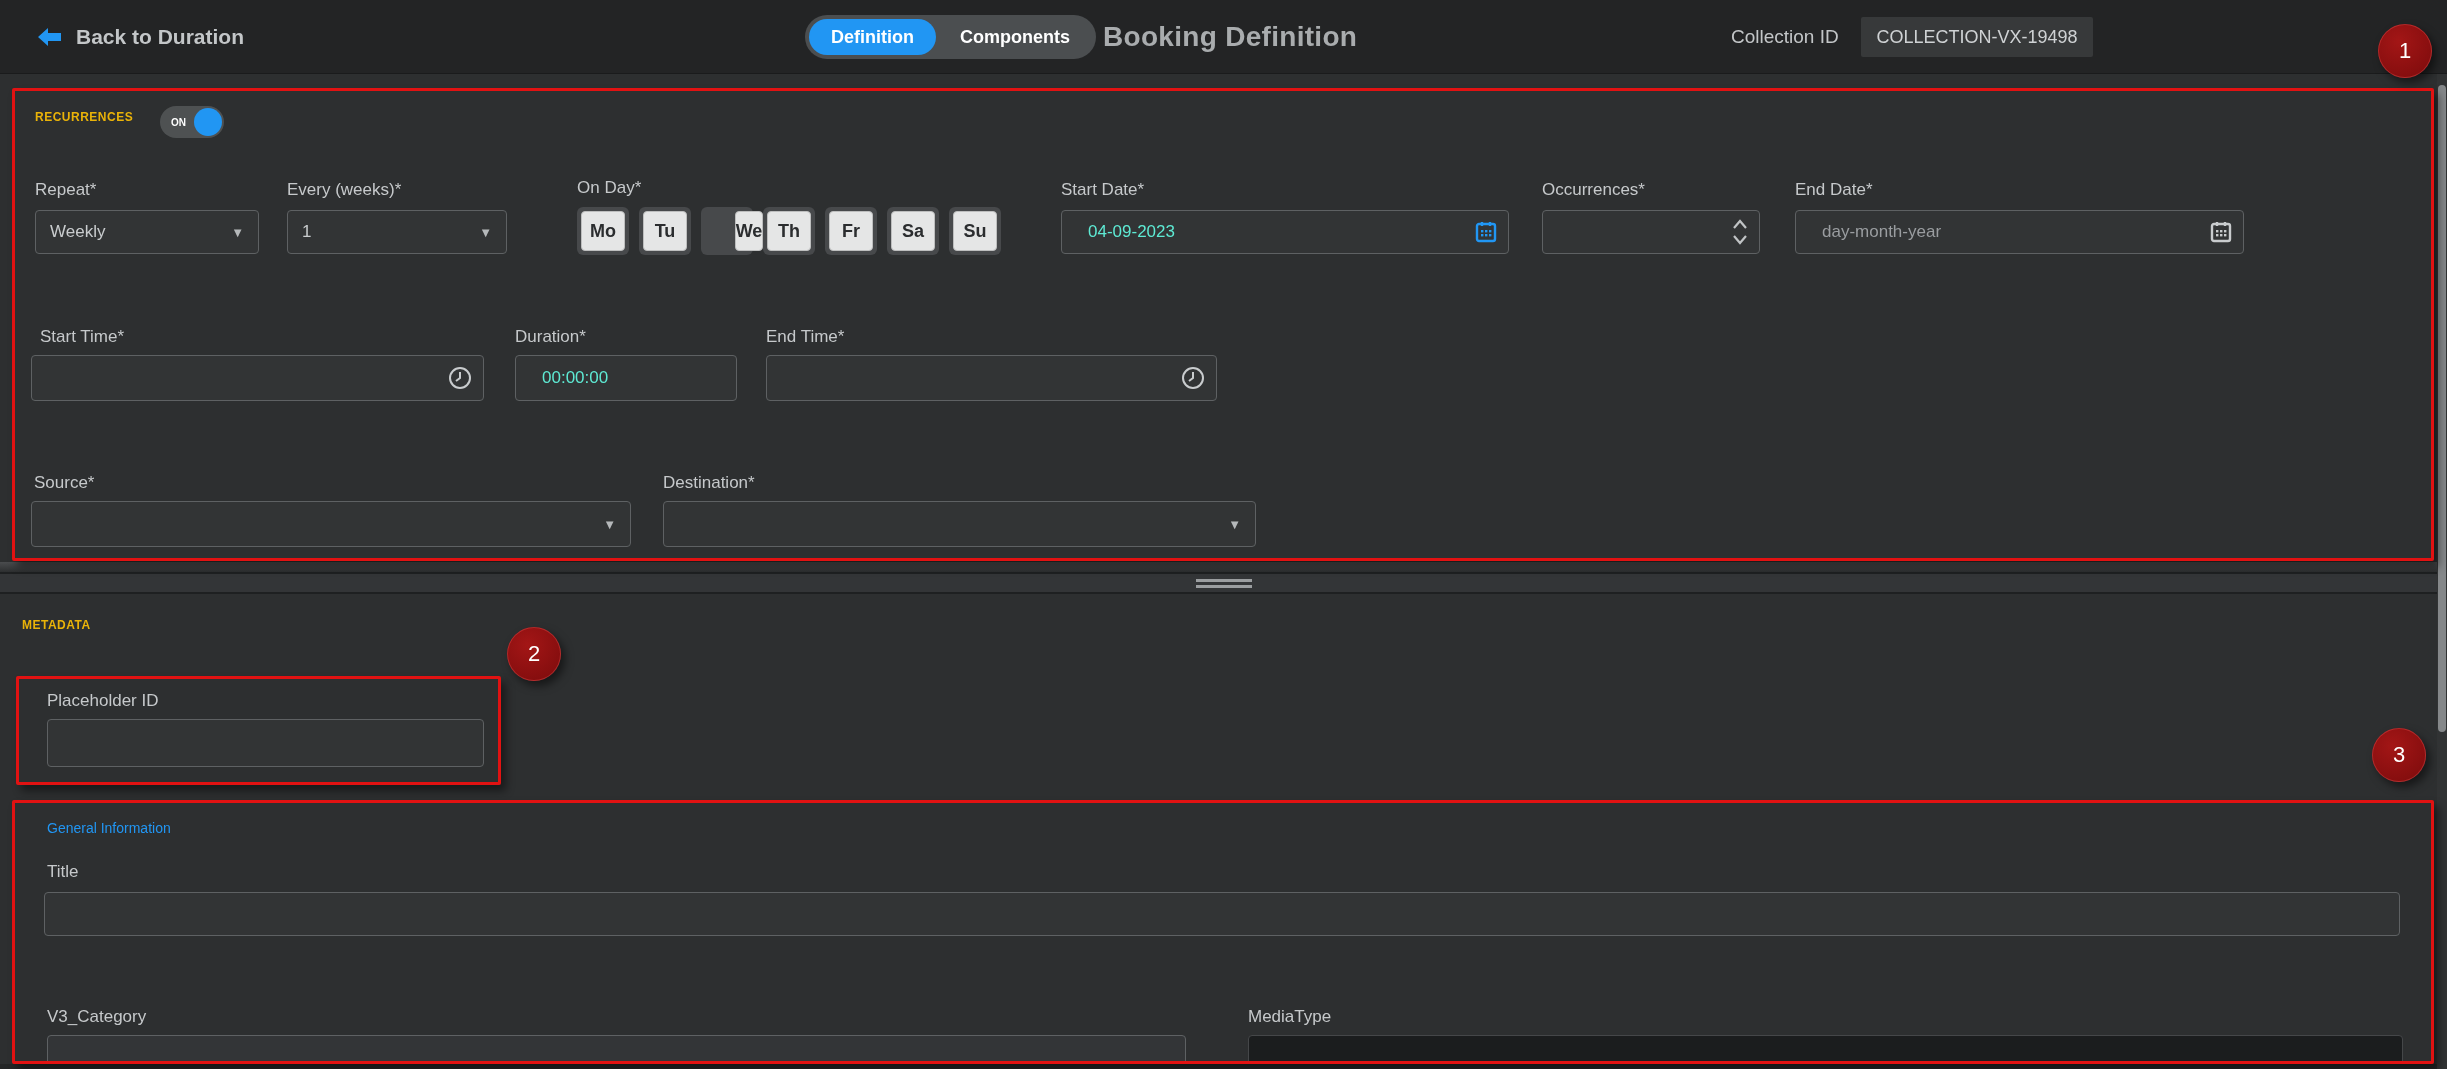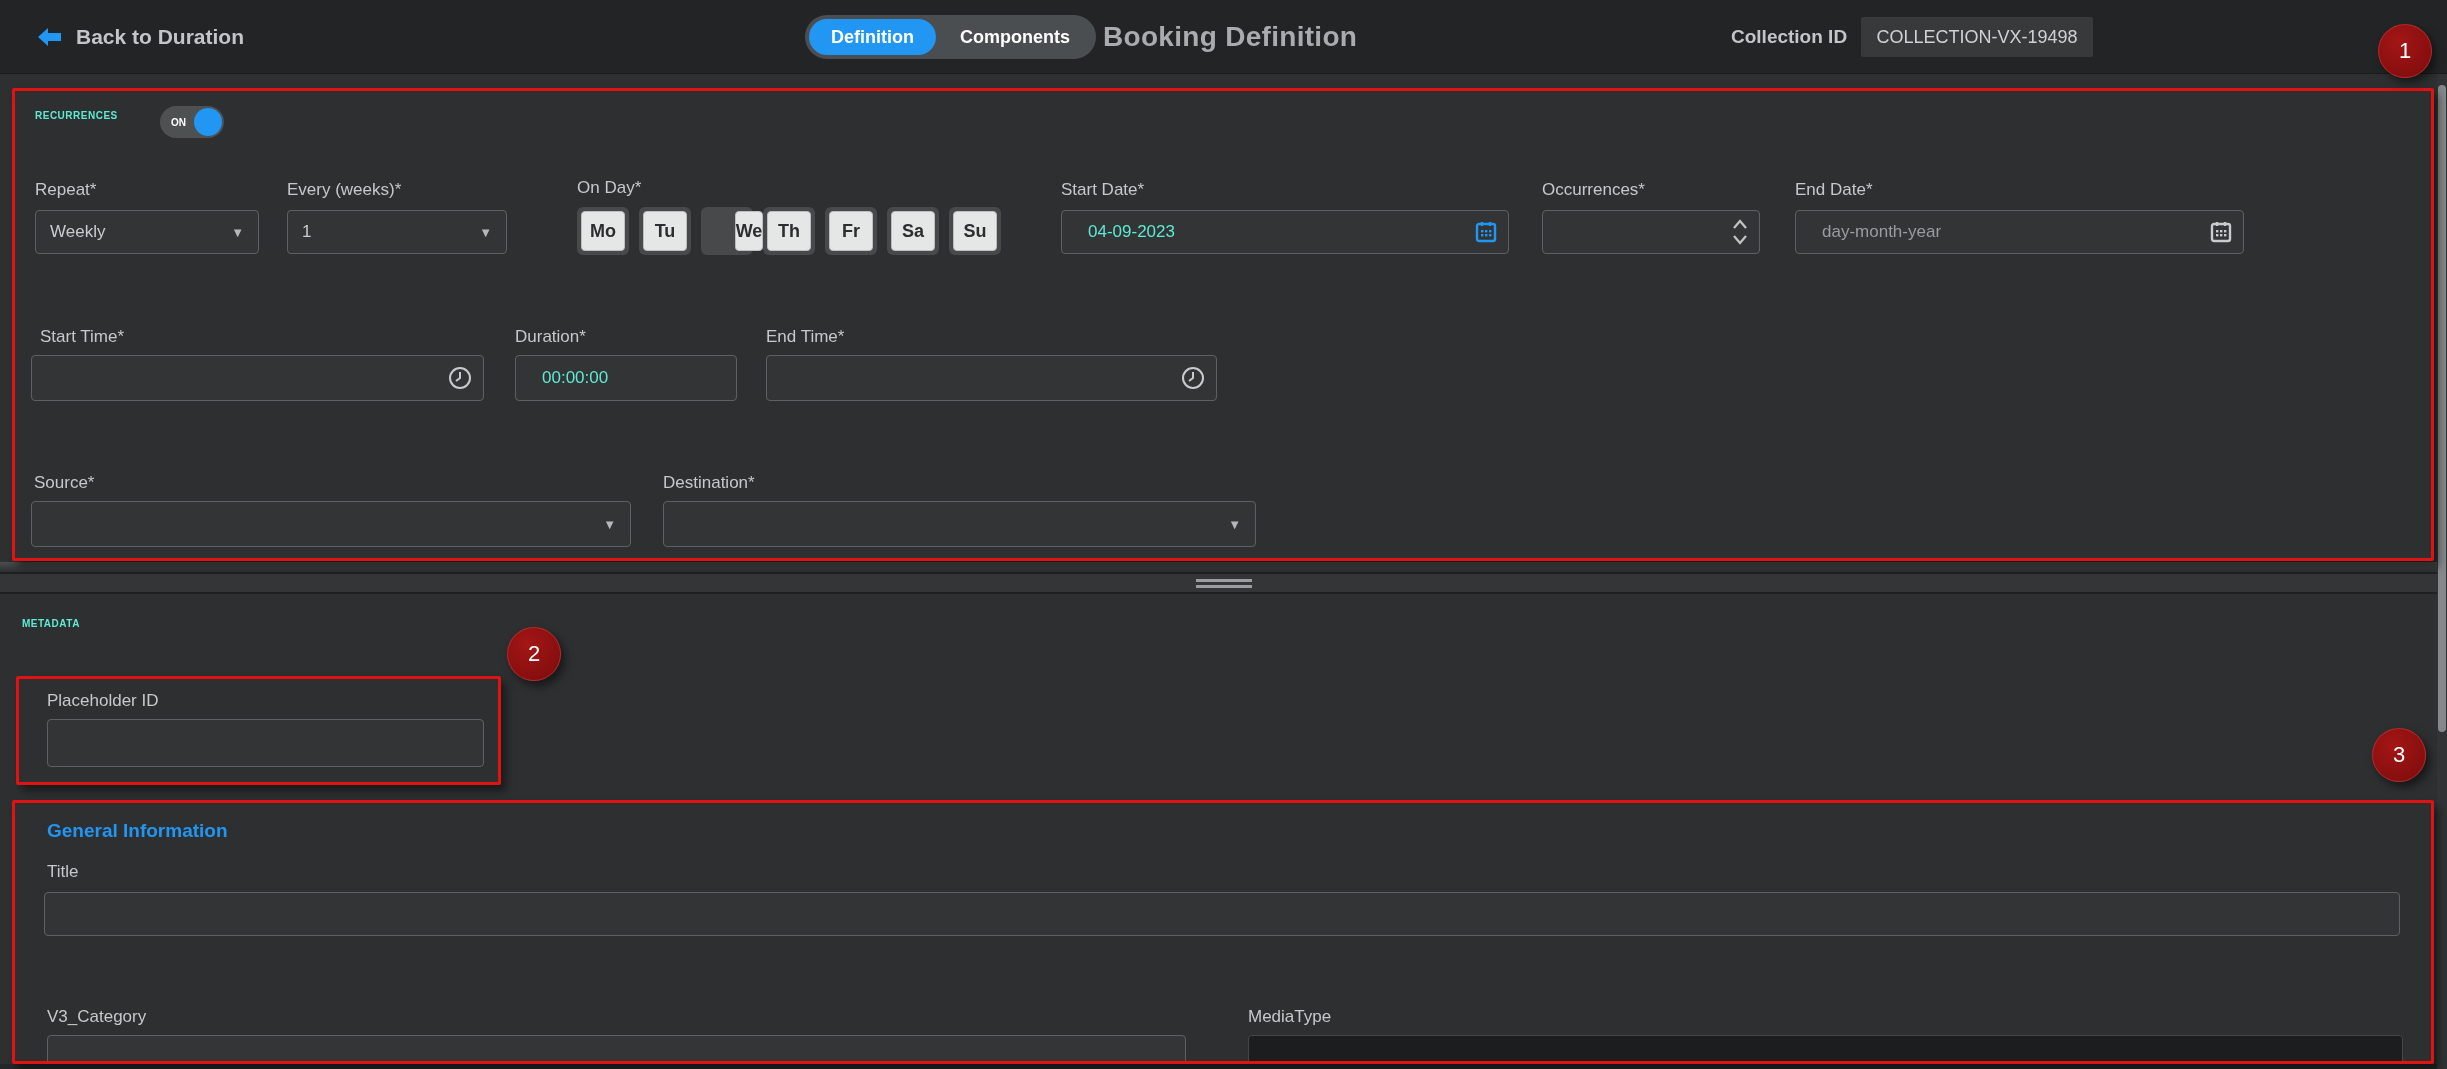--- a/index.html
+++ b/index.html
@@ -13,28 +13,28 @@
                align-items:center; gap:14px; cursor:pointer; }
   .back-label { color:#c3c6c8; font-weight:bold; font-size:21px; }
   .page-title { position:absolute; left:1103px; top:0; height:74px; display:flex;
                 align-items:center; color:#a9acae; font-size:28px; font-weight:bold; letter-spacing:.3px; }
   .tab-group { position:absolute; left:805px; top:15px; height:44px; background:#4b4e50;
                border-radius:22px; display:flex; align-items:center; padding:4px; gap:2px; }
   .tab { height:36px; border-radius:18px; display:flex; align-items:center;
          padding:0 22px; font-size:18px; font-weight:bold; color:#ffffff; cursor:pointer; }
   .tab.active { background:#2196f3; }
   .cid-label { position:absolute; left:1731px; top:0; height:74px; display:flex; align-items:center;
-               color:#c3c6c8; font-weight:bold; font-size:19px; }
+               color:#c3c6c8; font-weight:normal; font-size:19px; }
   .cid-value { position:absolute; left:1861px; top:17px; width:232px; height:40px;
                background:#37393a; color:#cfd2d4; font-size:18px; display:flex;
                align-items:center; justify-content:center; border-radius:2px; }
 
   
   .flabel { position:absolute; color:#c6c9cb; font-size:17px; font-weight:normal; white-space:nowrap; }
-  .sec-label { position:absolute; color:#5eead4; font-size:10px; font-weight:bold; letter-spacing:.5px; }
+  .sec-label { position:absolute; color:#eab308; font-size:12px; font-weight:bold; letter-spacing:.5px; }
   .inp { position:absolute; background:#323435; border:1px solid #5e6163; border-radius:4px;
          color:#c9ccce; font-size:17px; display:flex; align-items:center; padding:0 14px;
          font-family:"Liberation Sans", sans-serif; }
   .fake-select { justify-content:space-between; cursor:pointer; }
   .sel-arrow { color:#b5b8ba; font-size:13px; }
   .icon-right { position:absolute; right:12px; top:50%; transform:translateY(-50%); display:flex; cursor:pointer; }
 
   .inp-wrap { position:absolute; }
   .inp-wrap input { width:100%; height:100%; background:#323435; border:1px solid #5e6163;
                     border-radius:4px; color:#5eead4; font-size:17px; padding:0 44px 0 26px;
@@ -58,21 +58,21 @@
 
   
   .panel-shadow { position:absolute; left:0; top:562px; width:2447px; height:10px;
                   background:linear-gradient(to bottom,#4a4c4e,#2d2f30); }
   .splitter { position:absolute; left:0; top:572px; width:2447px; height:22px; background:#333537;
               border-top:2px solid #1e2021; border-bottom:2px solid #1e2021; }
   .split-handle { position:absolute; left:1196px; top:5px; width:56px; cursor:row-resize; }
   .split-handle div { width:56px; height:3px; background:#9b9ea0; margin-bottom:3px; }
 
   
-  .gi-header { position:absolute; left:47px; top:820px; color:#2196f3; font-size:19px; font-weight:bold; }
+  .gi-header { position:absolute; left:47px; top:820px; color:#2196f3; font-size:14px; font-weight:normal; }
 
   
   .ann-rect { position:absolute; border:3px solid #e11212; border-radius:2px;
               box-shadow:5px 6px 9px rgba(0,0,0,.45); pointer-events:none; z-index:50; }
   .ann-circle { position:absolute; width:54px; height:54px; border-radius:50%;
                 background:radial-gradient(circle at 38% 32%, #a31616, #7c0b0c);
                 border:1px solid rgba(255,90,90,.35);
                 color:#ffffff; font-size:22px; display:flex; align-items:center; justify-content:center;
                 box-shadow:4px 5px 9px rgba(0,0,0,.5); pointer-events:none; z-index:60; }
 

